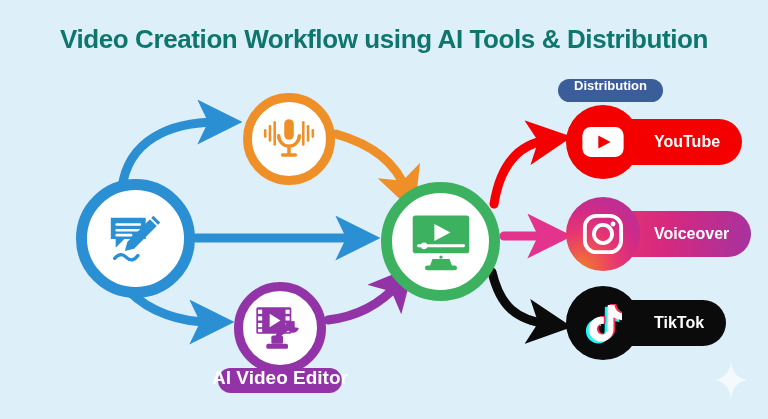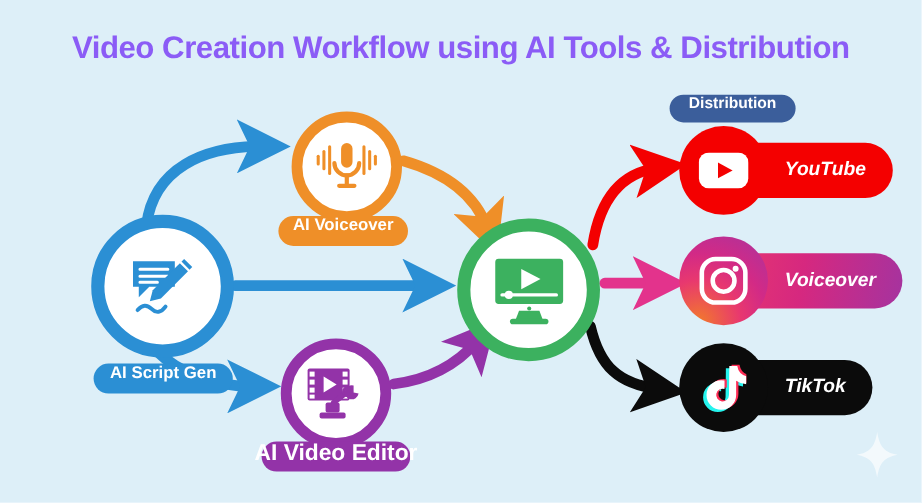--- a/index.html
+++ b/index.html
@@ -30,21 +30,21 @@
   
   #title {
     position: absolute;
     left: 0;
     top: 24px;
     width: 768px;
     text-align: center;
     font-size: 26px;
     font-weight: bold;
     letter-spacing: -0.4px;
-    color: #8b5cf6;
+    color: #0f766e;
     font-family: "Liberation Sans Narrow", "Liberation Sans", sans-serif;
     white-space: nowrap;
   }
 
   
   .node {
     position: absolute;
     border-radius: 50%;
     background: #ffffff;
     box-sizing: border-box;
@@ -83,21 +83,20 @@
     border-radius: 999px;
     display: flex;
     align-items: center;
     box-sizing: border-box;
     padding-left: 54px;
     padding-right: 22px;
     color: #ffffff;
     font-weight: bold;
     font-size: 16px;
     white-space: nowrap;
-    font-style: italic;
   }
   .platform .badge {
     position: absolute;
     left: 0;
     top: 0;
     width: 74px;
     height: 74px;
     border-radius: 50%;
     display: flex;
     align-items: center;
@@ -164,44 +163,38 @@
   <div class="node" style="left:76px; top:179px; width:119px; height:119px; border:11px solid #2b8fd4;">
     <span>
       <svg width="62" height="62" viewBox="0 0 64 64">
         <path d="M6 10 h36 v22 h-22 l-9 9 v-9 h-5 z" fill="#2b8fd4"></path>
         <path d="M12 17 h24 M12 23 h24 M12 28 h15" stroke="#ffffff" stroke-width="2.6" stroke-linecap="round"></path>
         <path d="M50 8 l7 7 -27 27 -9.5 2.5 2.5 -9.5 z" fill="#2b8fd4"></path>
         <path d="M47 11 l7 7" stroke="#ffffff" stroke-width="2" stroke-linecap="round"></path>
         <path d="M10 52 q6 -7 12 -1 q6 6 12 -2" stroke="#2b8fd4" stroke-width="3.4" fill="none" stroke-linecap="round"></path>
       </svg>
     </span>
-  </div>
-  <div class="pill" style="left:78px; top:303px; width:116px; height:25px; background:#2b8fd4; font-size:14px;">
-    <span>AI Script Gen</span>
   </div>
 
   <div class="node" style="left:243px; top:93px; width:92px; height:92px; border:9px solid #ef8f28;">
     <span>
       <svg width="54" height="50" viewBox="0 0 68 62">
         <rect x="28" y="6" width="12" height="26" rx="6" fill="#ef8f28"></rect>
         <path d="M21 27 a13 13 0 0 0 26 0" fill="none" stroke="#ef8f28" stroke-width="4.4" stroke-linecap="round"></path>
         <path d="M34 40 v10 M26 51 h16" stroke="#ef8f28" stroke-width="4.4" stroke-linecap="round"></path>
         <g stroke="#ef8f28" stroke-width="3.2" stroke-linecap="round">
           <path d="M4 20 v8"></path>
             <path d="M10 15 v18"></path>
             <path d="M16 10 v28"></path>
           <path d="M52 10 v28"></path>
             <path d="M58 15 v18"></path>
             <path d="M64 20 v8"></path>
         </g>
       </svg>
     </span>
-  </div>
-  <div class="pill" style="left:232px; top:180px; width:108px; height:25px; background:#ef8f28; font-size:14px;">
-    <span>AI Voiceover</span>
   </div>
 
   <div class="node" style="left:234px; top:282px; width:92px; height:92px; border:9px solid #9333a8;">
     <span>
       <svg width="55" height="52" viewBox="0 0 66 62">
         <rect x="4" y="6" width="42" height="32" rx="2" fill="#9333a8"></rect>
         <g fill="#ffffff">
           <rect x="6" y="9" width="5" height="5"></rect>
             <rect x="6" y="17" width="5" height="5"></rect>
           <rect x="6" y="25" width="5" height="5"></rect>

